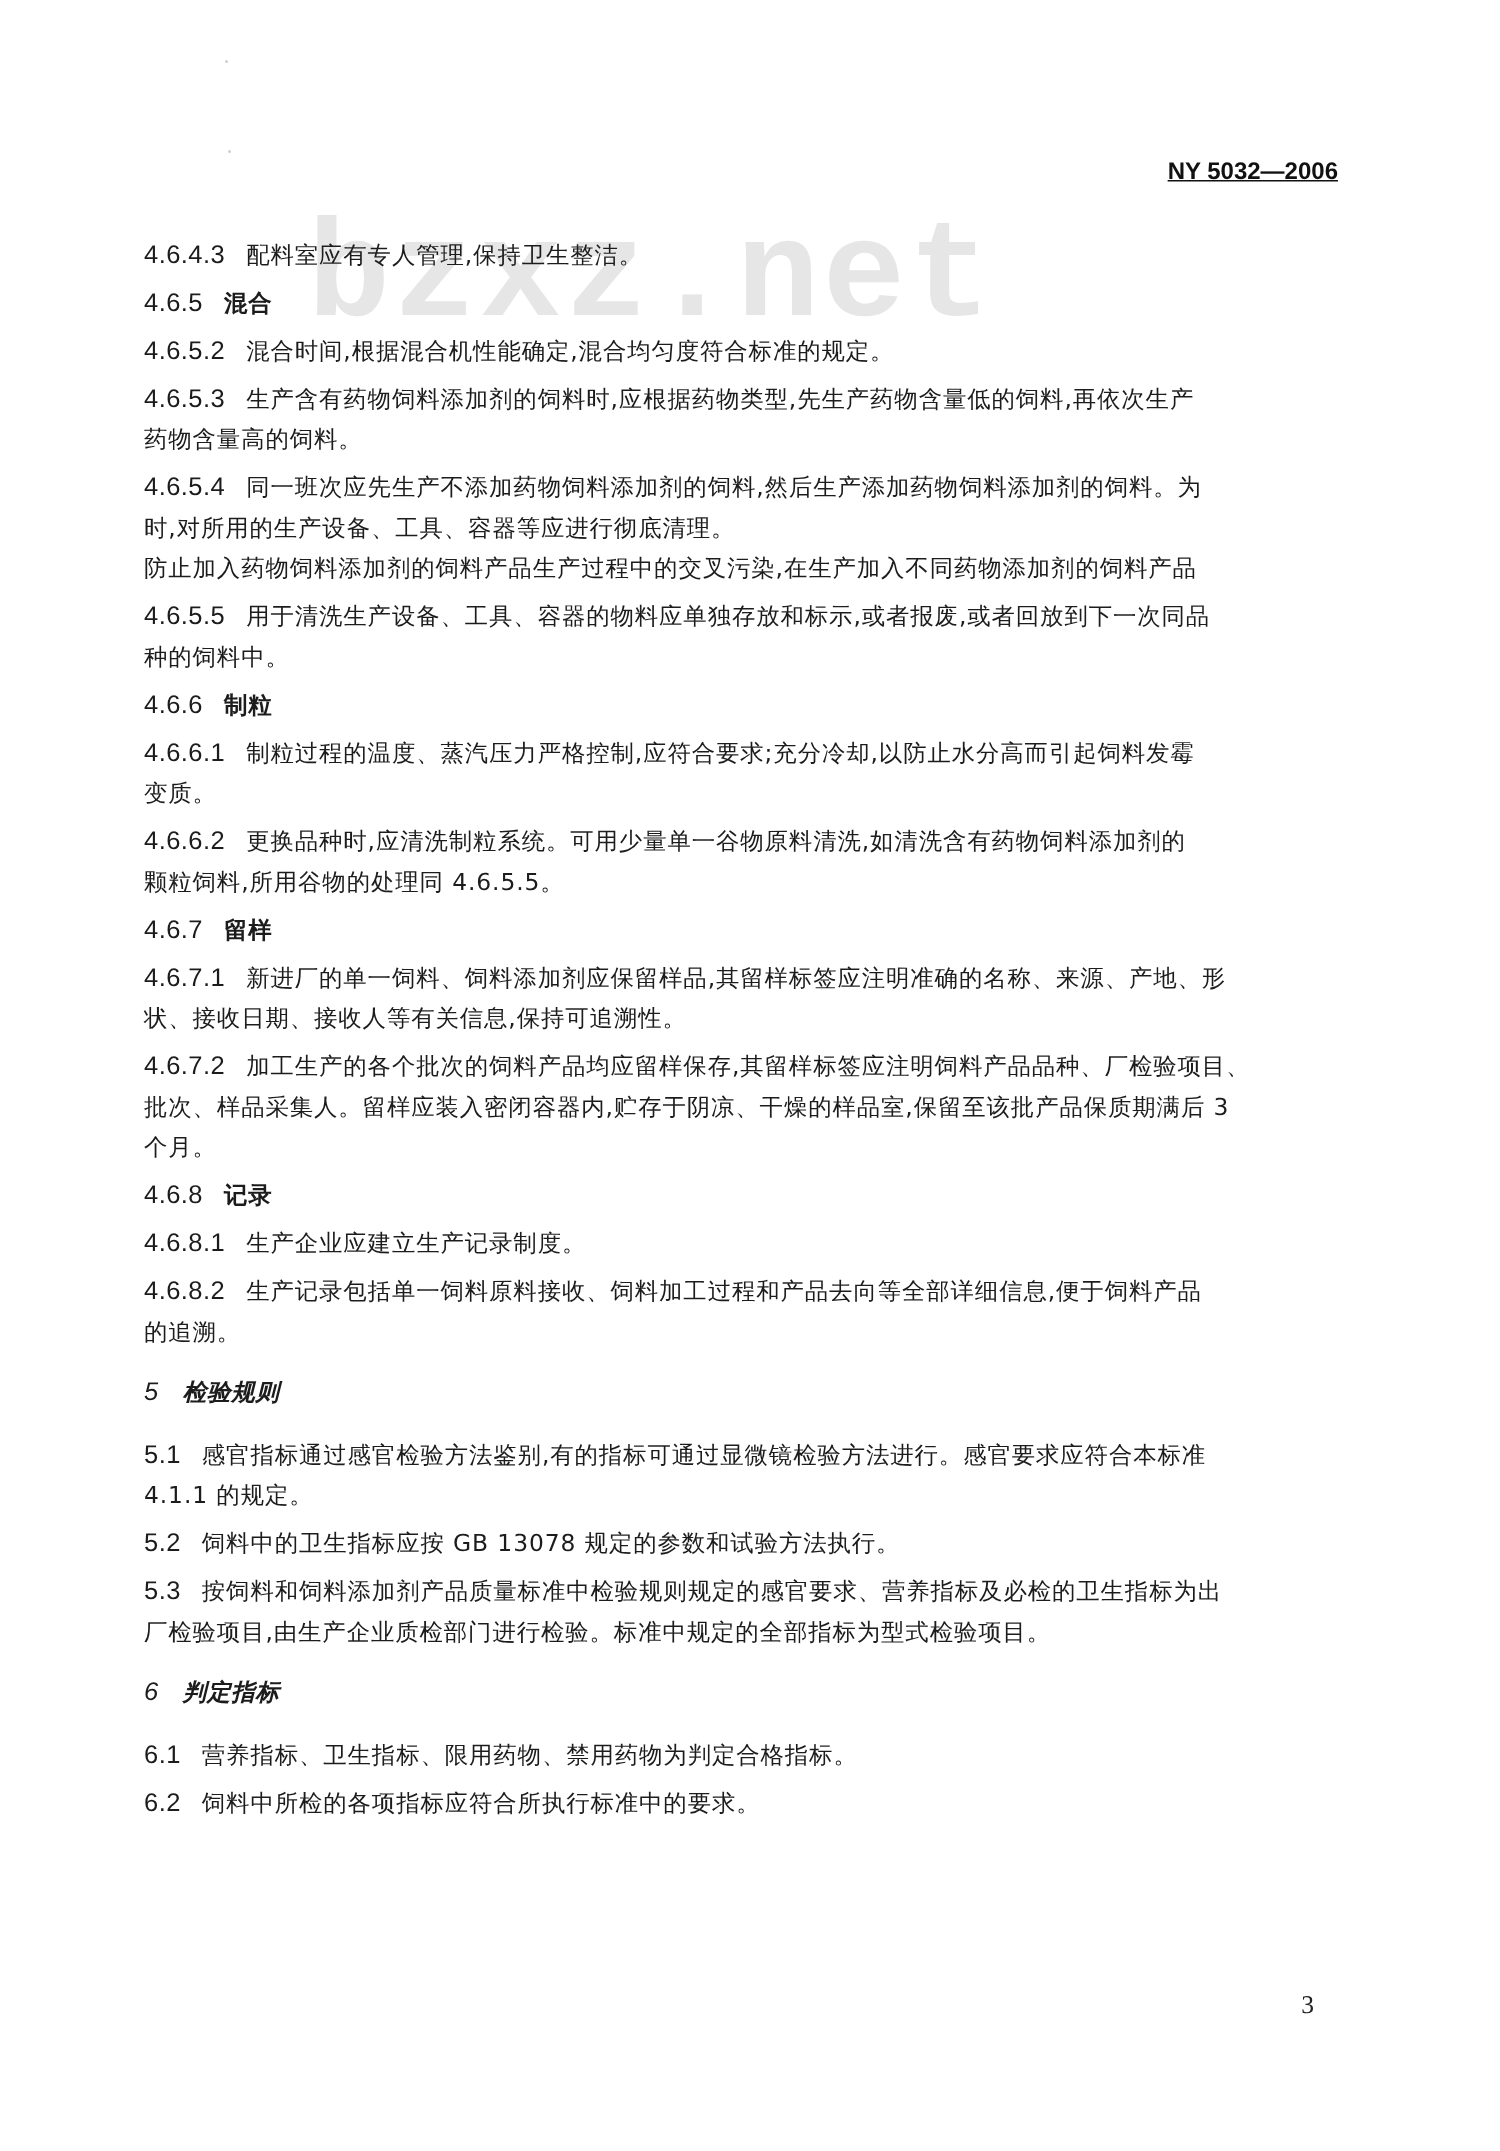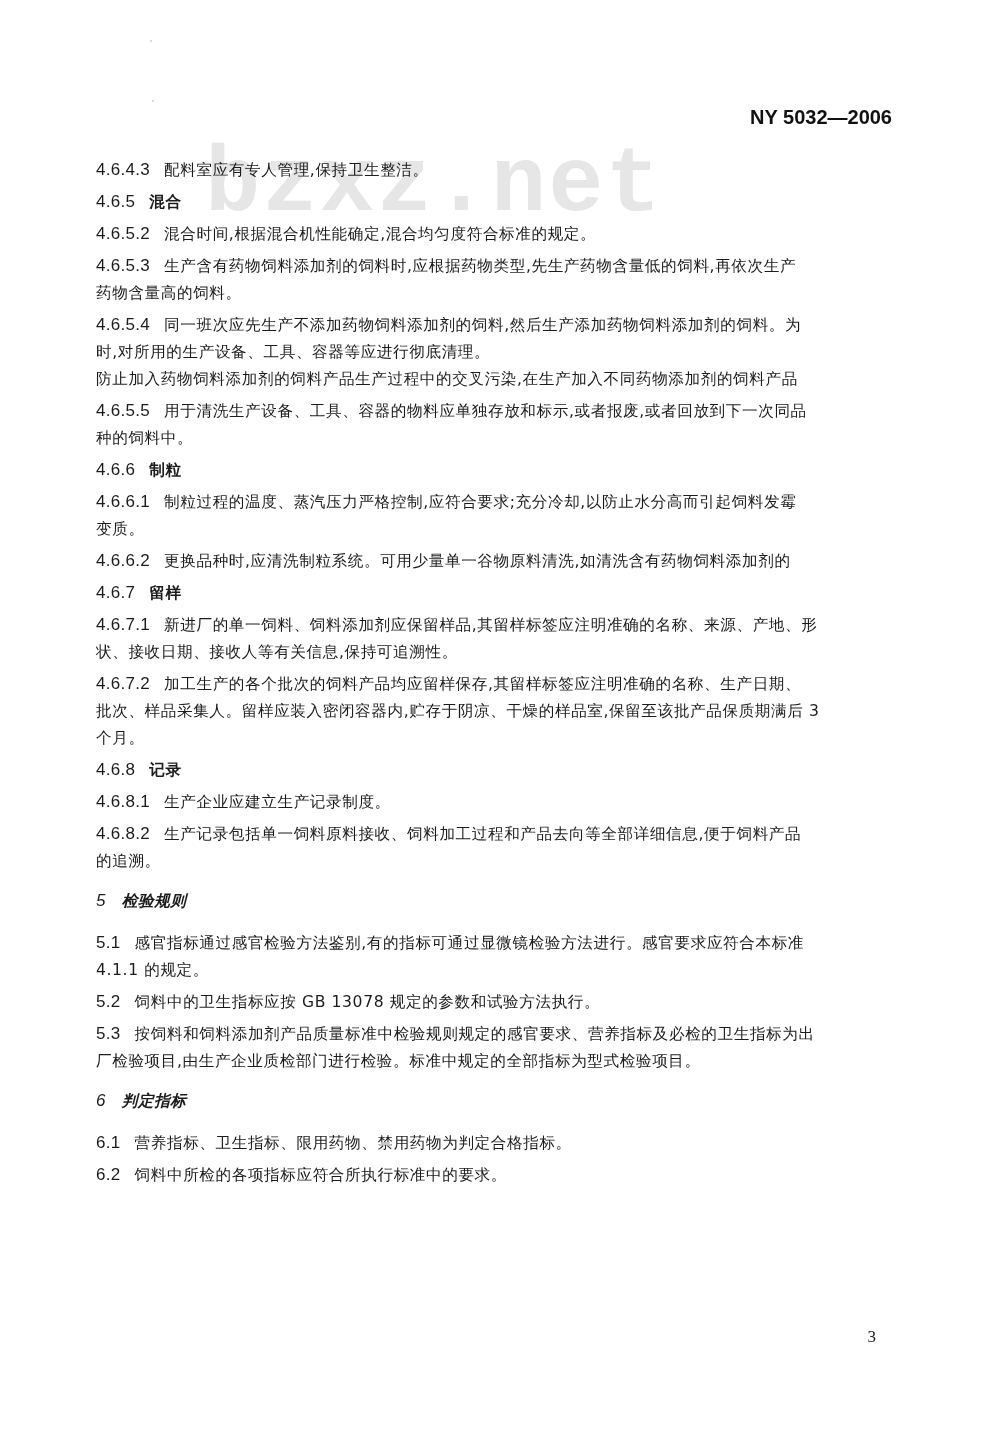--- a/index.html
+++ b/index.html
@@ -6,21 +6,21 @@
   body {
     width: 1000px; height: 1434px; position: relative; overflow: hidden;
     font-family: "DejaVu Sans", "Liberation Sans", sans-serif;
     color: #1a1a1a;
   }
   .page { position: absolute; left: 0; top: 0; width: 1000px; height: 1434px; }
   .speck { position: absolute; width: 2px; height: 2px; background: #cfcfcf; border-radius: 1px; }
   .std-code {
     position: absolute; right: 108px; top: 106px;
     font-family: "Liberation Sans", sans-serif; font-weight: bold;
-    font-size: 20px; letter-spacing: 0px; color: #111;
+    font-size: 16px; letter-spacing: 0px; color: #111; text-decoration: underline;
   }
   .watermark {
     position: absolute; left: 205px; top: 140px;
     font-family: Liberation Mono, monospace; font-weight: bold;
     font-size: 92px; color: #e6e6e6; letter-spacing: 2px; line-height: 1;
     pointer-events: none; z-index: 0;
   }
   .content { position: absolute; left: 96px; top: 156px; width: 797px; z-index: 1; }
   .line {
     font-size: 15.6px; line-height: 27px; letter-spacing: 0.6px;
@@ -72,28 +72,29 @@
         <div class="line"><span class="num">4.6.5.5</span><span>用于清洗生产设备、工具、容器的物料应单独存放和标示,或者报废,或者回放到下一次同品</span></div>
         <div class="line"><span>种的饲料中。</span></div>
       </div>
       <div class="line heading"><span class="num">4.6.6</span><span>制粒</span></div>
       <div class="para">
         <div class="line"><span class="num">4.6.6.1</span><span>制粒过程的温度、蒸汽压力严格控制,应符合要求;充分冷却,以防止水分高而引起饲料发霉</span></div>
         <div class="line"><span>变质。</span></div>
       </div>
       <div class="para">
         <div class="line"><span class="num">4.6.6.2</span><span>更换品种时,应清洗制粒系统。可用少量单一谷物原料清洗,如清洗含有药物饲料添加剂的</span></div>
+        <div class="line"><span>颗粒饲料,所用谷物的处理同 4.6.5.5。</span></div>
       </div>
       <div class="line heading"><span class="num">4.6.7</span><span>留样</span></div>
       <div class="para">
         <div class="line"><span class="num">4.6.7.1</span><span>新进厂的单一饲料、饲料添加剂应保留样品,其留样标签应注明准确的名称、来源、产地、形</span></div>
         <div class="line"><span>状、接收日期、接收人等有关信息,保持可追溯性。</span></div>
       </div>
       <div class="para">
-        <div class="line"><span class="num">4.6.7.2</span><span>加工生产的各个批次的饲料产品均应留样保存,其留样标签应注明准确的名称、生产日期、</span></div>
+        <div class="line"><span class="num">4.6.7.2</span><span>加工生产的各个批次的饲料产品均应留样保存,其留样标签应注明饲料产品品种、厂检验项目、</span></div>
         <div class="line"><span>批次、样品采集人。留样应装入密闭容器内,贮存于阴凉、干燥的样品室,保留至该批产品保质期满后 3</span></div>
         <div class="line"><span>个月。</span></div>
       </div>
       <div class="line heading"><span class="num">4.6.8</span><span>记录</span></div>
       <div class="para">
         <div class="line"><span class="num">4.6.8.1</span><span>生产企业应建立生产记录制度。</span></div>
       </div>
       <div class="para">
         <div class="line"><span class="num">4.6.8.2</span><span>生产记录包括单一饲料原料接收、饲料加工过程和产品去向等全部详细信息,便于饲料产品</span></div>
         <div class="line"><span>的追溯。</span></div>

